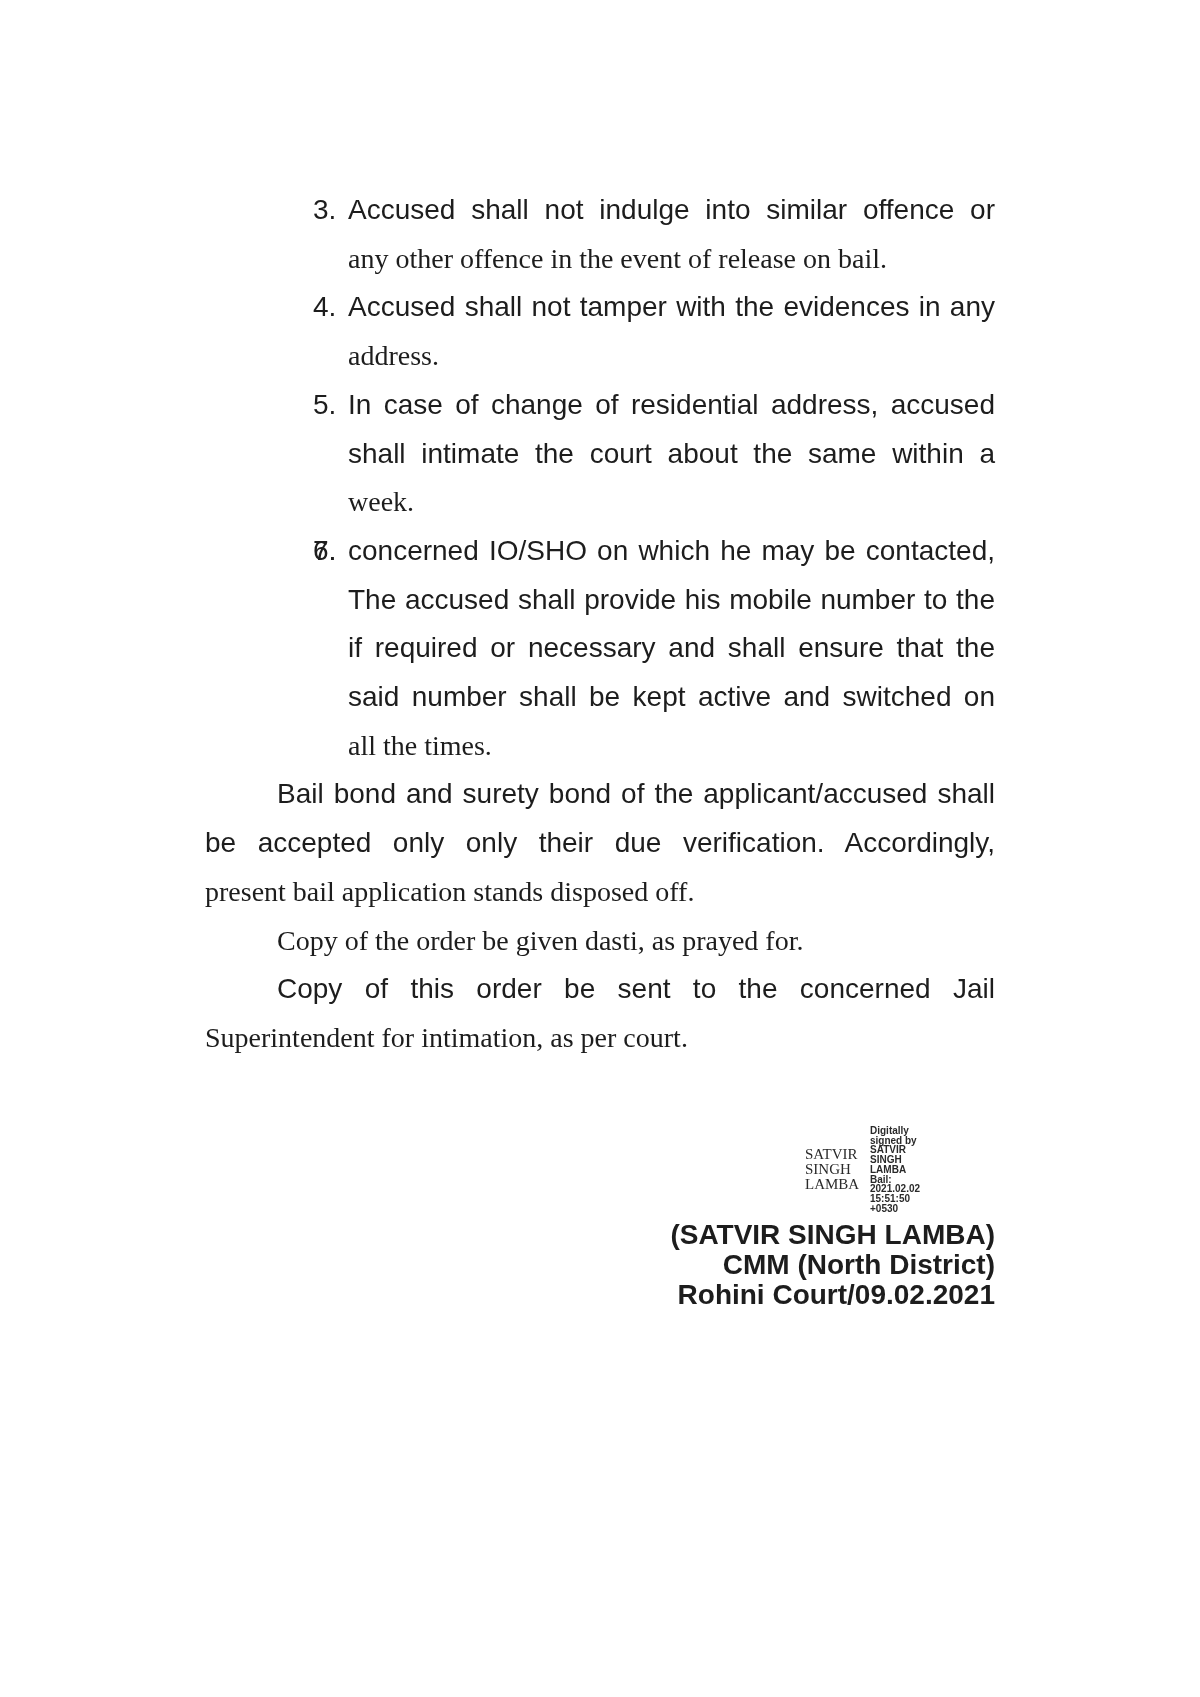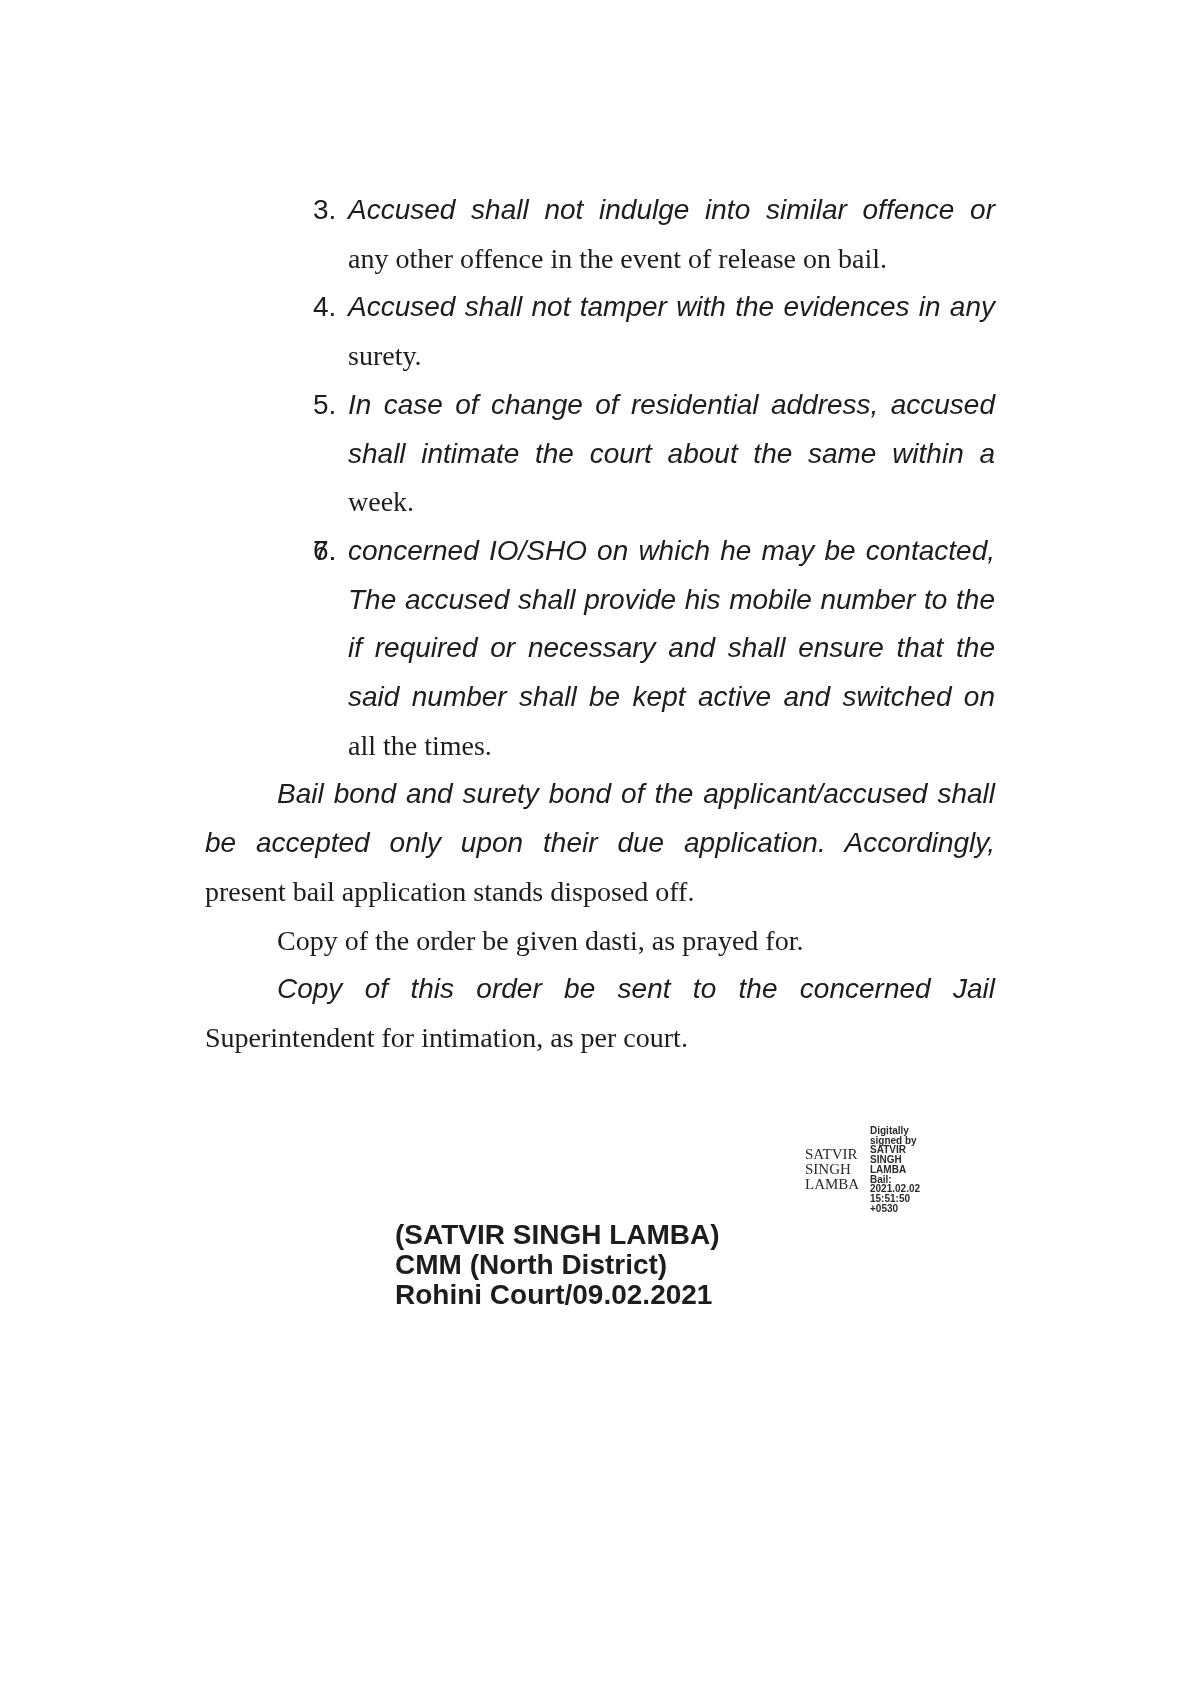--- a/index.html
+++ b/index.html
@@ -36,21 +36,20 @@
   }
   .list-item .item-lines {
     margin-left: 143px;
   }
   .line {
     white-space: normal;
   }
   .line.j {
     text-align: justify;
     text-align-last: justify;
-    font-style: italic;
   }
   .line.last {
     text-align: left;
     text-align-last: left;
     font-family: Liberation Serif, serif;
   }
   .line.indent {
     padding-left: 72px;
   }
   .sig-name {
@@ -69,21 +68,21 @@
     font-size: 10px;
     line-height: 9.7px;
     font-weight: bold;
     color: #2a2a2a;
   }
   .signoff {
     position: absolute;
     right: 205px;
     top: 1220px;
     width: 600px;
-    text-align: left;
+    text-align: right;
     font-size: 28px;
     line-height: 30px;
     font-weight: bold;
   }
 </style>
 </head>
 <body>
 
 <div class="page">
 
@@ -94,21 +93,21 @@
       <div class="item-lines">
         <div class="line j">Accused shall not indulge into similar offence or</div>
         <div class="line last">any other offence in the event of release on bail.</div>
       </div>
     </div>
 
     <div class="list-item">
       <span class="num">4.</span>
       <div class="item-lines">
         <div class="line j">Accused shall not tamper with the evidences in any</div>
-        <div class="line last">surety.</div>
+        <div class="line last">address.</div>
       </div>
     </div>
 
     <div class="list-item">
       <span class="num">5.</span>
       <div class="item-lines">
         <div class="line j">In case of change of residential address, accused</div>
         <div class="line j">shall intimate the court about the same within a</div>
         <div class="line last">week.</div>
       </div>
@@ -124,21 +123,21 @@
         <div class="line j">concerned IO/SHO on which he may be contacted,</div>
         <div class="line j">The accused shall provide his mobile number to the</div>
         <div class="line j">if required or necessary and shall ensure that the</div>
         <div class="line j">said number shall be kept active and switched on</div>
         <div class="line last">all the times.</div>
       </div>
     </div>
 
     <div class="para">
       <div class="line j indent">Bail bond and surety bond of the applicant/accused shall</div>
-      <div class="line j">be accepted only upon their due application. Accordingly,</div>
+      <div class="line j">be accepted only only their due verification. Accordingly,</div>
       <div class="line last">present bail application stands disposed off.</div>
     </div>
 
     <div class="para">
       <div class="line last indent">Copy of the order be given dasti, as prayed for.</div>
     </div>
 
     <div class="para">
       <div class="line j indent">Copy of this order be sent to the concerned Jail</div>
       <div class="line last">Superintendent for intimation, as per court.</div>

